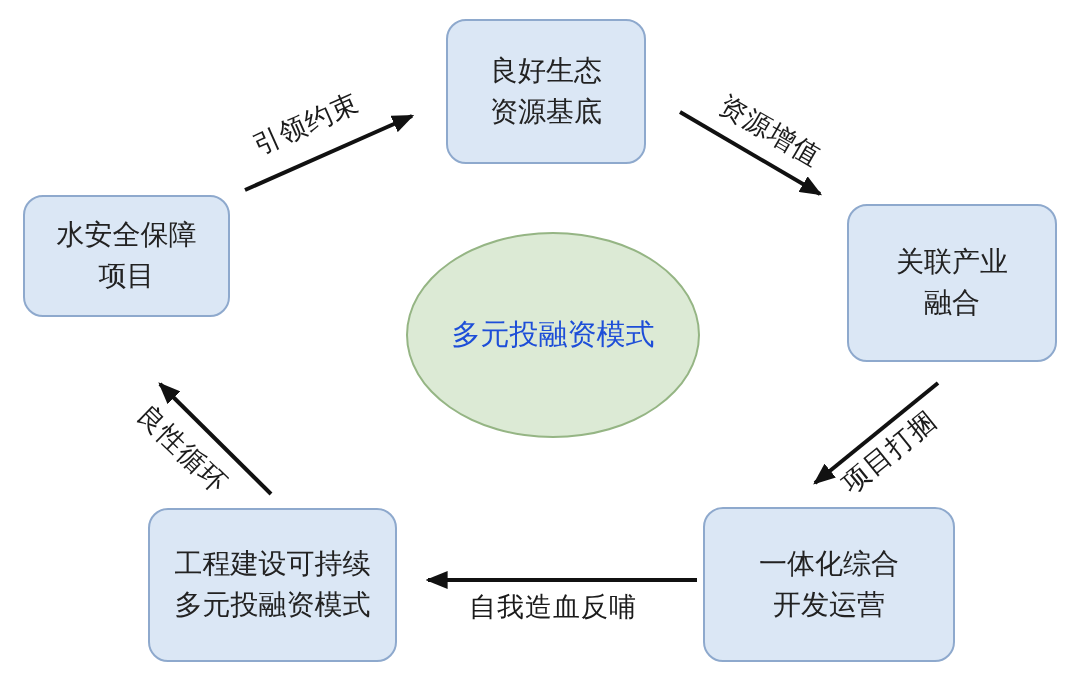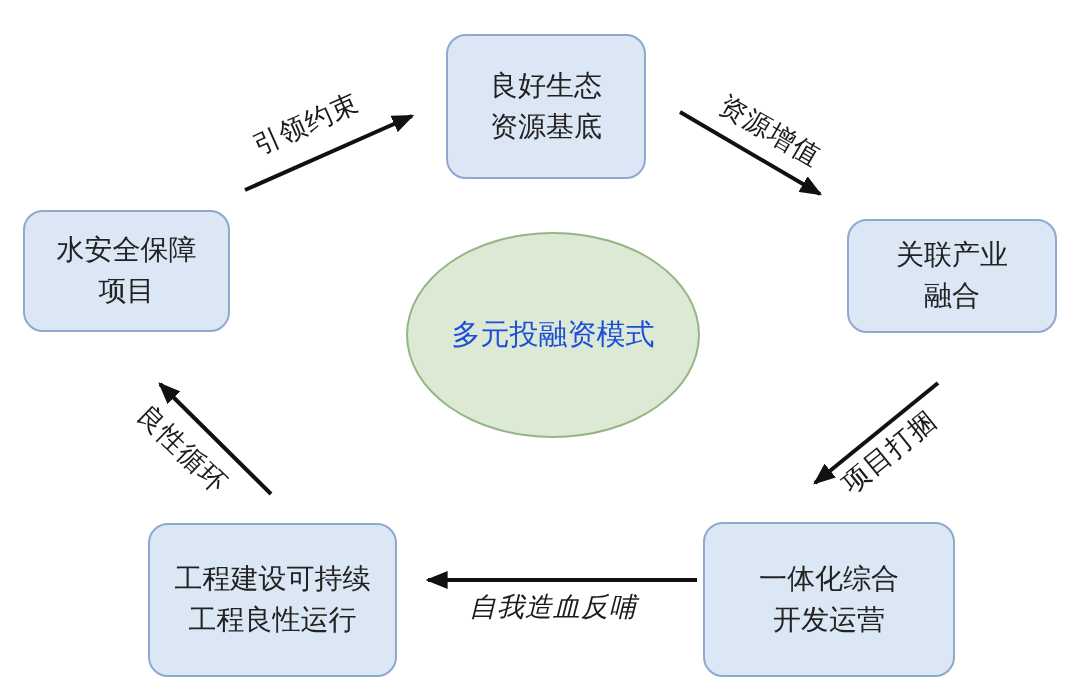--- a/index.html
+++ b/index.html
@@ -21,25 +21,24 @@
   }
   .node {
     position: absolute;
     background: #dbe7f5;
     border: 2px solid #8ea9cd;
     border-radius: 20px;
     display: flex; align-items: center; justify-content: center;
     text-align: center;
     font-size: 28px; line-height: 1.45;
     color: #222222;
-    margin-top: 15px;
   }
   .node .node-label { white-space: pre-line; }
   .n-top   { left: 446px; top: 19px;  width: 200px; height: 145px; }
-  .n-right { left: 847px; top: 204px; width: 210px; height: 114px; }
+  .n-right { left: 847px; top: 204px; width: 210px; height: 158px; }
   .n-br    { left: 703px; top: 507px; width: 252px; height: 155px; }
   .n-bl    { left: 148px; top: 508px; width: 249px; height: 154px; }
   .n-left  { left: 23px;  top: 195px; width: 207px; height: 122px; }
   .center-ellipse {
     position: absolute;
     left: 406px; top: 232px; width: 294px; height: 206px;
     background: #dcead5;
     border: 2px solid #95b584;
     border-radius: 50%;
     display: flex; align-items: center; justify-content: center;
@@ -48,21 +47,21 @@
   }
   .edge-label {
     position: absolute;
     transform: translate(-50%, -50%) rotate(var(--r, 0deg));
     font-size: 27px; color: #1b1b1b;
     white-space: nowrap; letter-spacing: 1px;
   }
   .el-1 { left: 306px; top: 124px; --r: -24deg; }
   .el-2 { left: 770px; top: 131px; --r: 30deg; }
   .el-3 { left: 889px; top: 452px; --r: -39deg; }
-  .el-4 { left: 553px; top: 607px; font-style: italic; --r: 0deg; }
+  .el-4 { left: 553px; top: 607px; --r: 0deg; }
   .el-5 { left: 182px; top: 449px; --r: 44deg; }
 </style>
 </head>
 <body>
 
 <div class="stage">
 
   <svg class="arrows" viewBox="0 0 1080 679" xmlns="http://www.w3.org/2000/svg">
     <defs>
       <marker id="ah" markerWidth="5.5" markerHeight="4.5" refX="4.9" refY="2.25" orient="auto">
@@ -86,21 +85,21 @@
 融合</span>
   </div>
 
   <div class="node n-br">
     <span class="node-label">一体化综合
 开发运营</span>
   </div>
 
   <div class="node n-bl">
     <span class="node-label">工程建设可持续
-工程良性运行</span>
+多元投融资模式</span>
   </div>
 
   <div class="node n-left">
     <span class="node-label">水安全保障
 项目</span>
   </div>
 
   <div class="center-ellipse">
     <span>多元投融资模式</span>
   </div>

